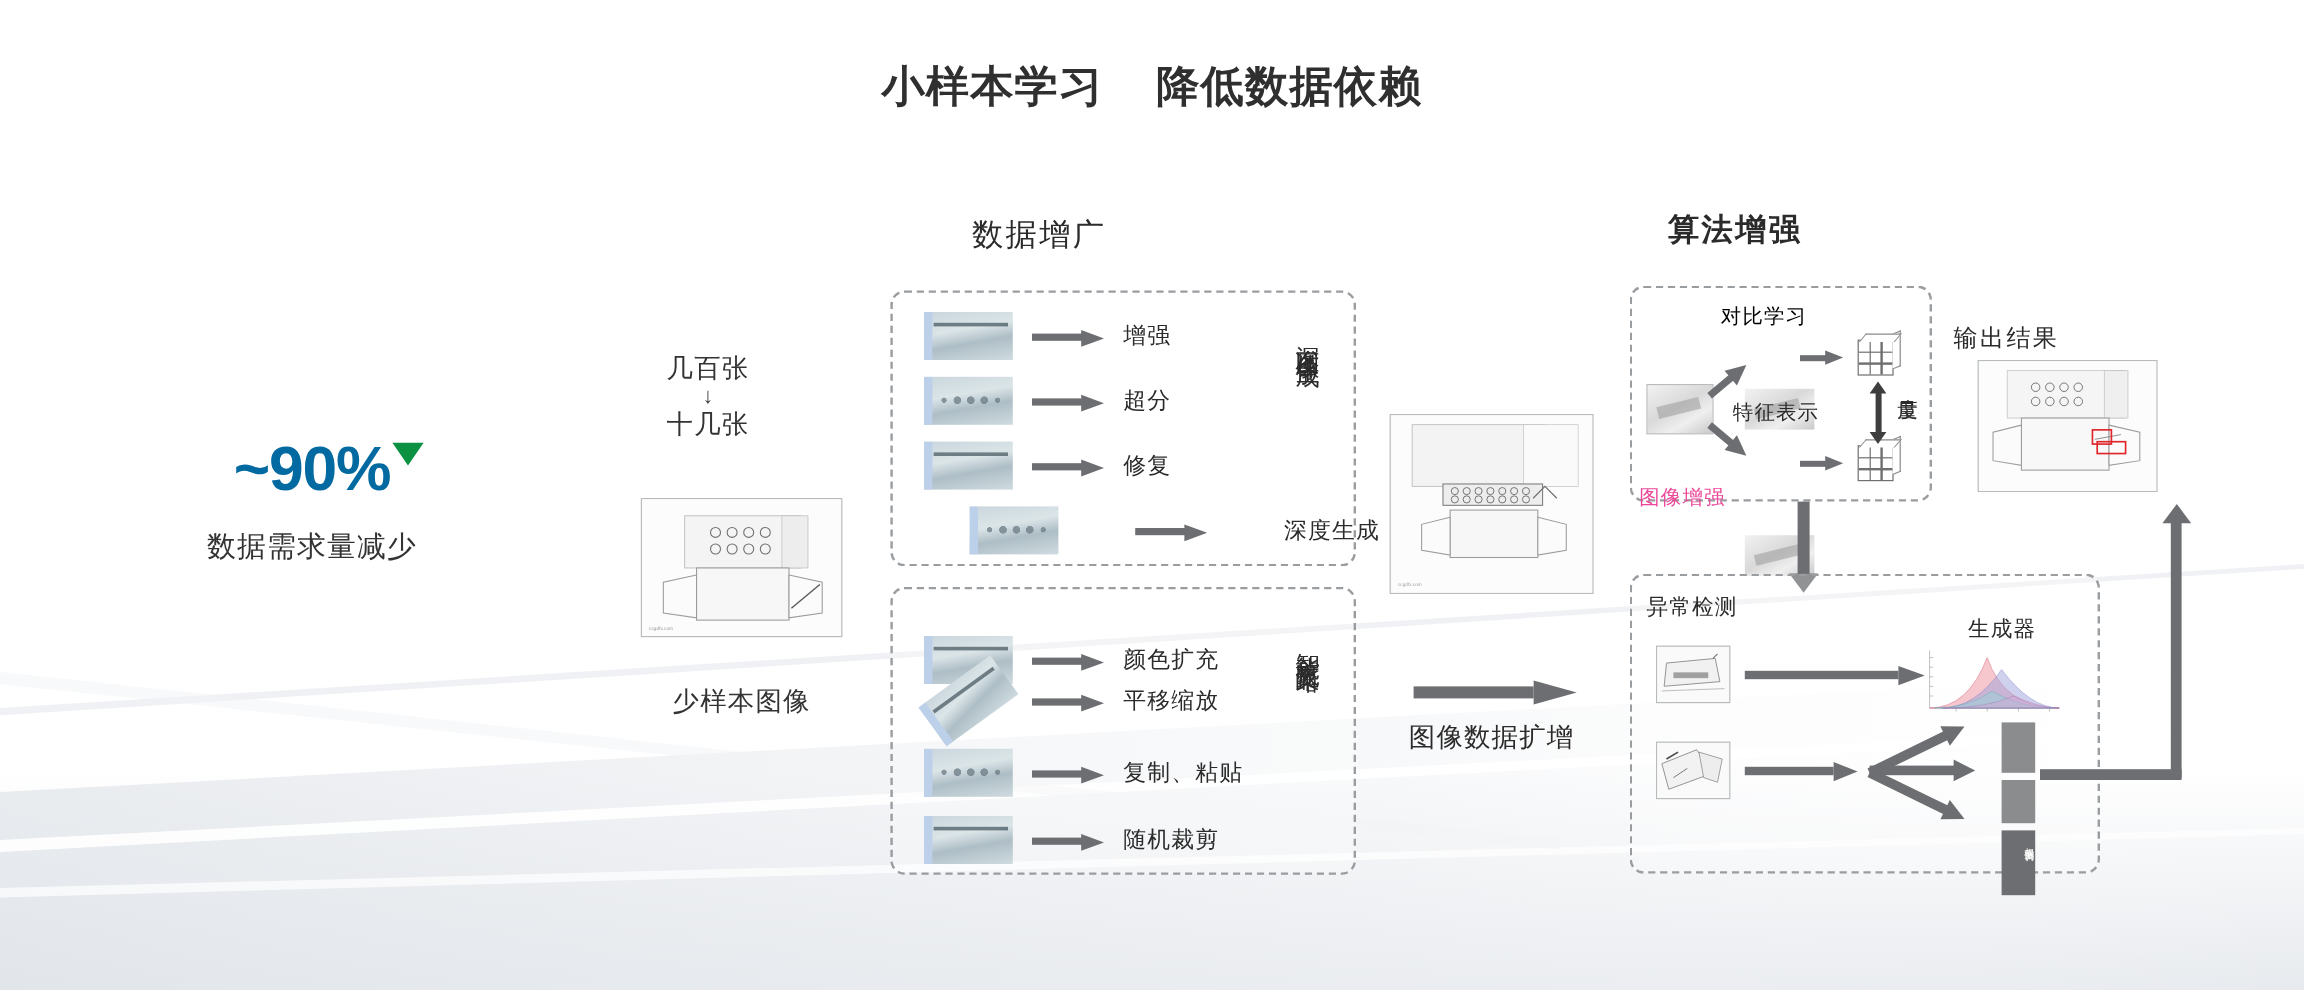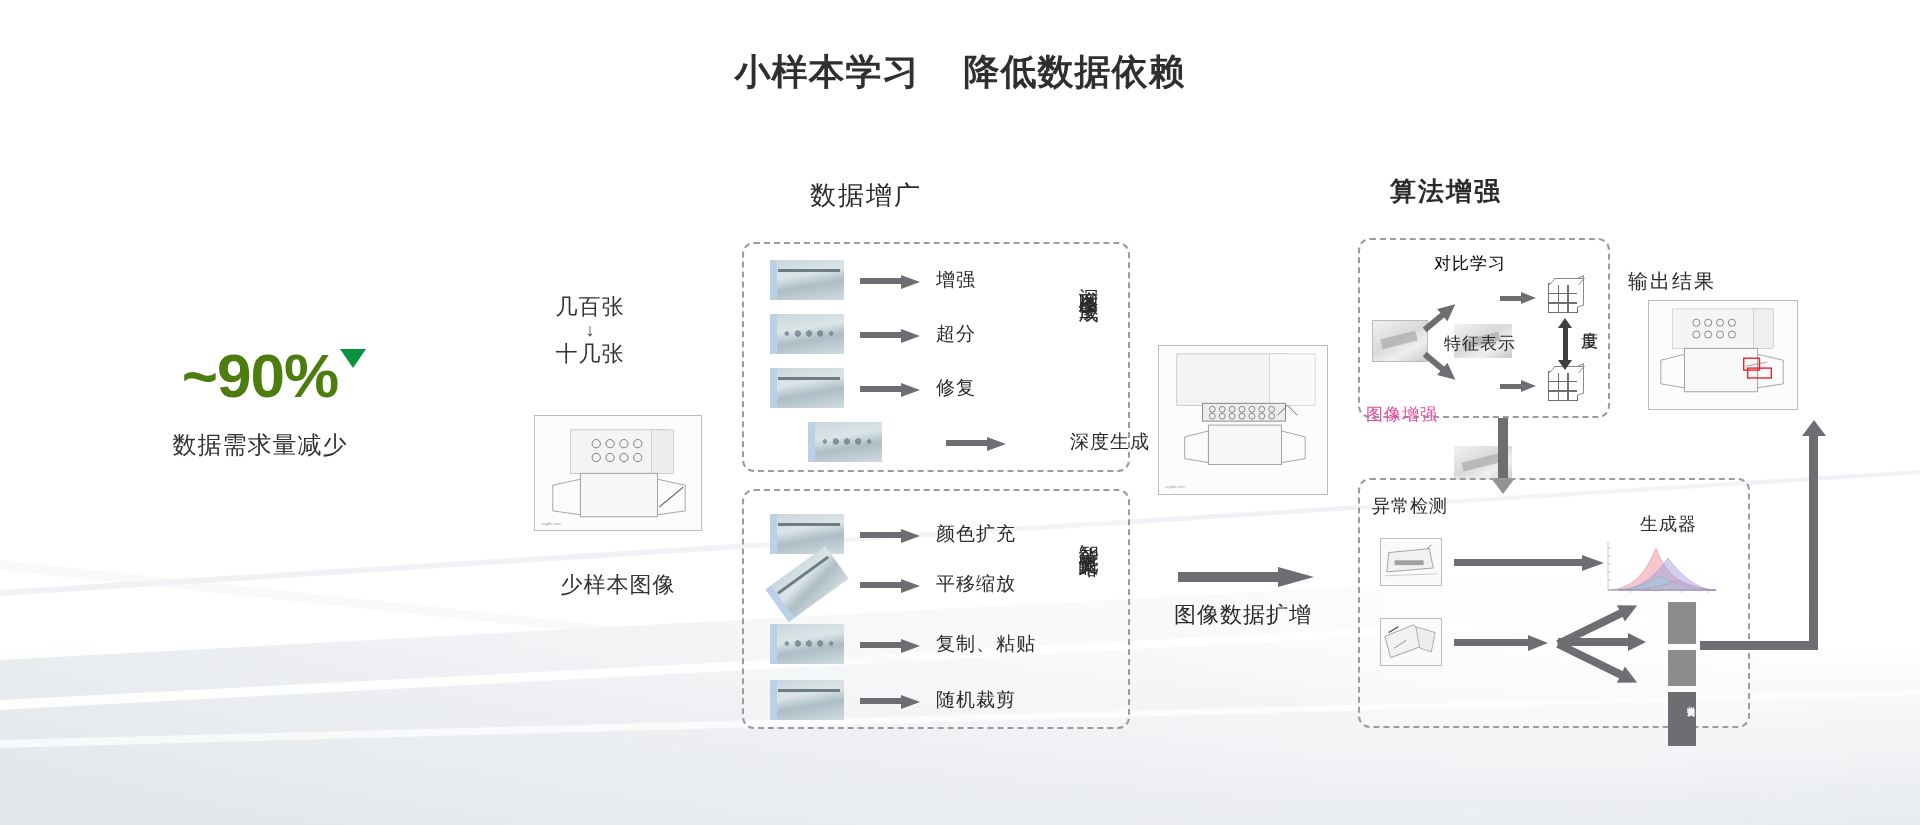--- a/index.html
+++ b/index.html
@@ -24,23 +24,24 @@
     text-align: center;
     font-size: 36px;
     font-weight: bold;
     color: #2f2f2f;
     letter-spacing: 1px;
     white-space: pre;
   }
   
   .stat-wrap { position: absolute; left: 100px; top: 345px; width: 320px; text-align: center; }
   .stat-value {
-    font-size: 62px; font-weight: bold; color: #4d7c0f;
+    font-size: 52px; font-weight: bold; color: #0369a1;
     line-height: 1; letter-spacing: -1px; display: inline-block;
     position: relative;
+    margin-top: 20px;
   }
   .stat-arrow {
     position: absolute; right: -28px; top: 4px;
     width: 0; height: 0;
     border-left: 13px solid transparent;
     border-right: 13px solid transparent;
     border-top: 19px solid #0b9142;
   }
   .stat-label { margin-top: 22px; font-size: 24px; color: #333; letter-spacing: 1px; }
 
@@ -329,21 +330,21 @@
     <div class="aug-label">修复</div>
   </div>
   <div class="aug-row" style="left:808px; top:420px;gap:48px;">
     <div class="thumb dots"></div>
     <div class="arrow-r"></div>
     <div class="aug-label">深度生成</div>
   </div>
   <div class="vlabel" id="v-deep">深度图像生成</div>
 
   <div class="dbox" id="box-smart"></div>
-  <div class="aug-row" style="left:770px; top:512px;">
+  <div class="aug-row" style="left:770px; top:528px;">
     <div class="thumb"></div>
     <div class="arrow-r"></div>
     <div class="aug-label">颜色扩充</div>
   </div>
   <div class="aug-row" style="left:770px; top:562px;">
     <div class="thumb tilt"></div>
     <div class="arrow-r"></div>
     <div class="aug-label">平移缩放</div>
   </div>
   <div class="aug-row" style="left:770px; top:622px;">

